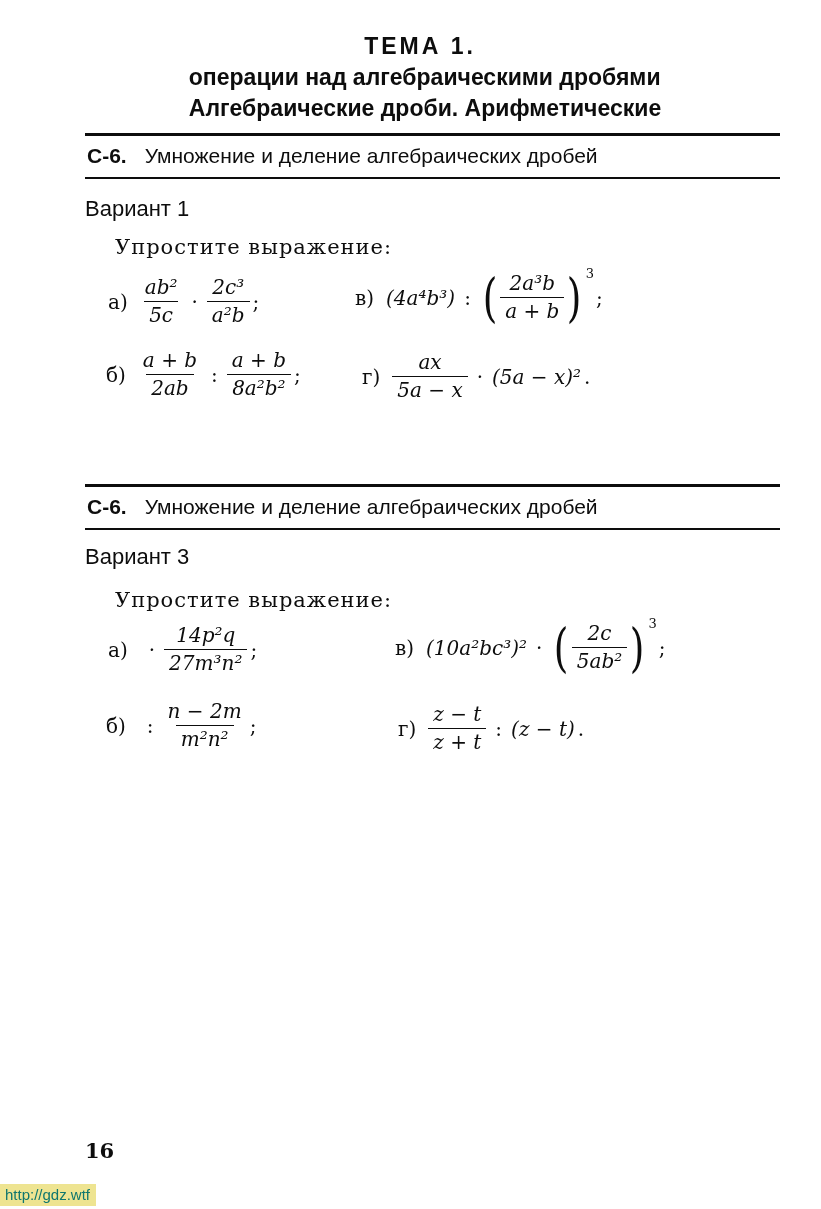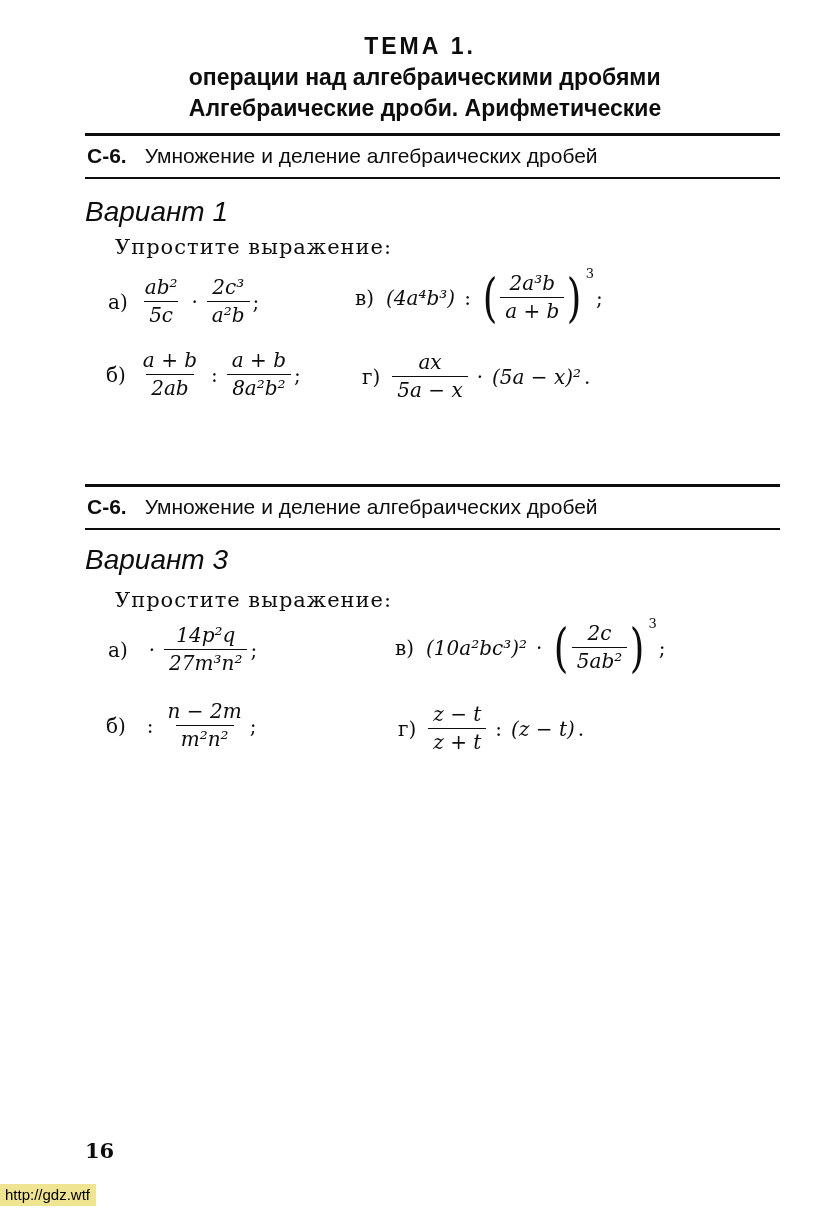--- a/index.html
+++ b/index.html
@@ -30,21 +30,21 @@
     padding:8px 2px 9px 2px;
     font-size:21px;
   }
   .sec-code { font-weight:bold; margin-right:18px; }
   .sec1 { top:133px; }
   .sec2 { top:484px; }
 
   
   .variant {
     position:absolute; left:85px;
-    font-style:italic; font-size:28px;
+    font-size:22px;
   }
   .variant1 { top:196px; }
   .variant3 { top:544px; }
 
   
   .intro {
     position:absolute; left:115px;
     font-family:"DejaVu Serif", serif;
     font-size:21px; letter-spacing:1px;
   }
@@ -80,21 +80,21 @@
 
   
   .page-number {
     position:absolute; top:1138px; left:85px;
     font-family:"DejaVu Serif", serif;
     font-weight:bold; font-size:21px;
   }
   .watermark {
     position:absolute; left:0; top:1184px;
     background:#eee491;
-    color:#000000;
+    color:#0f766e;
     font-size:15px;
     padding:2px 6px 3px 5px;
   }
 </style>
 </head>
 <body>
 
 <div class="page">
 
   <div class="title">

